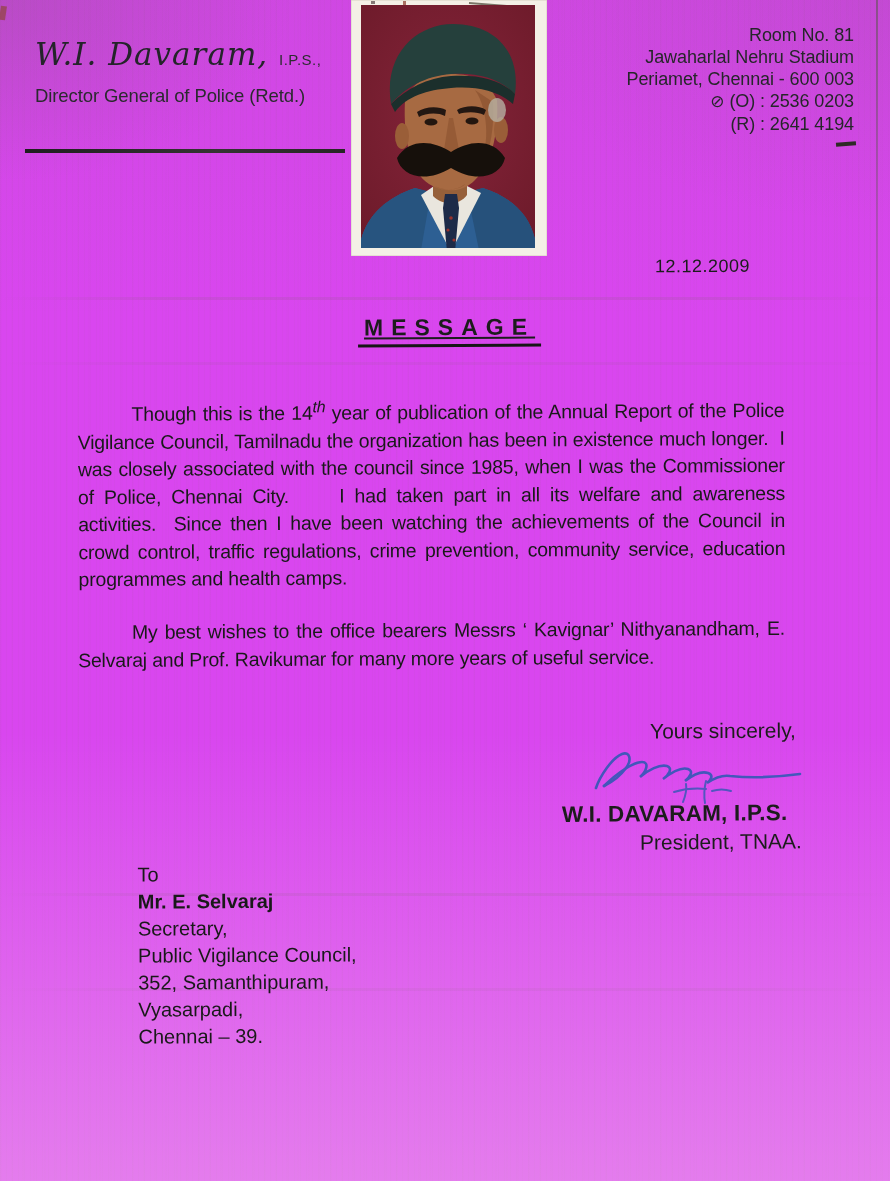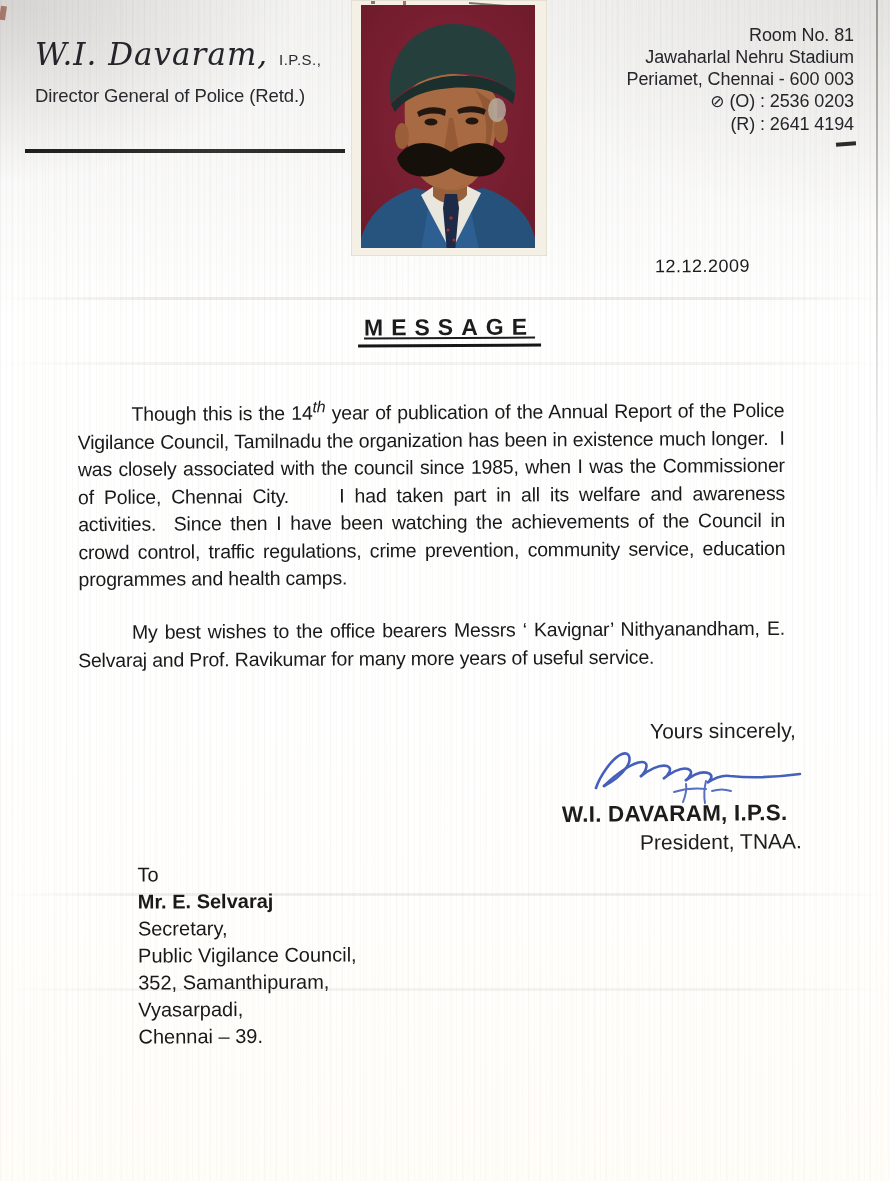--- a/index.html
+++ b/index.html
@@ -1,19 +1,19 @@
 <!DOCTYPE html>
 <html><head>
 <meta charset="utf-8">
 <style>
   html,body{margin:0;padding:0;background:#8b8populate7f;}
   body{background:#777;}
   #page{
     position:relative;width:890px;height:1181px;margin:0 auto;
-    background:#ffffff;
+    background:#d946ef;
     font-family:"Liberation Sans",sans-serif;
     color:#1c1c1c;overflow:hidden;
   }
   
   .overlay{position:absolute;inset:0;pointer-events:none;}
   #streaks{
     background:
       repeating-linear-gradient(90deg, rgba(120,105,80,.035) 0 1px, transparent 1px 6px),
       repeating-linear-gradient(90deg, rgba(120,105,80,.02) 0 2px, transparent 2px 11px);
   }

